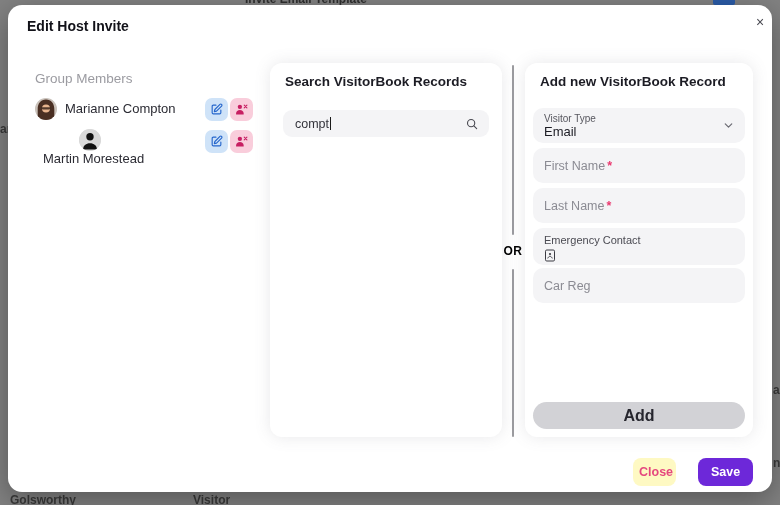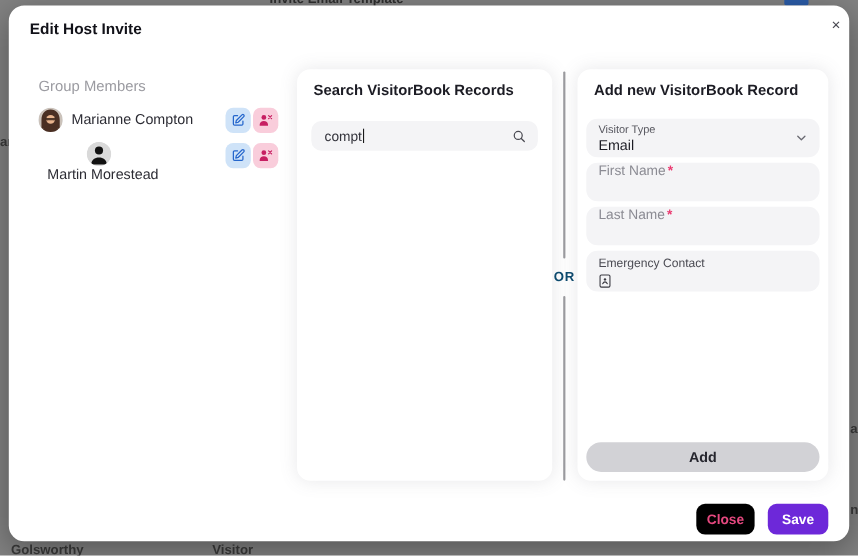--- a/index.html
+++ b/index.html
@@ -61,52 +61,52 @@
   }
   .search-input .q{font-size:12.5px;color:#33333b;}
   .caret{display:inline-block;width:1px;height:13px;background:#1a1a1a;margin-left:1px;}
   .search-input .spacer{flex:1;}
 
   
   .vline{position:absolute;left:504px;width:2px;background:#9b9b9f;border-radius:1px;}
   .vline.top{top:60px;height:170px;}
   .vline.bottom{top:264px;height:168px;}
   .or-label{position:absolute;left:492px;top:239px;width:26px;text-align:center;
-    font-size:12px;font-weight:600;color:#0c4a6e;letter-spacing:.5px;}
+    font-size:12px;font-weight:600;color:#000000;letter-spacing:.5px;}
 
   
   .field{
     position:absolute;left:8px;width:212px;background:#f4f4f6;border-radius:10px;
     box-sizing:border-box;padding:0 11px;cursor:text;
   }
   .f-visitor{top:45px;height:35px;cursor:pointer;}
   .f-first{top:85px;height:35px;}
   .f-last{top:125px;height:35px;}
   .f-emergency{top:165px;height:37px;}
   .f-carreg{top:205px;height:35px;}
   .tiny-label{display:block;font-size:10px;color:#57575f;padding-top:5px;line-height:11px;}
   .field-value{display:block;font-size:13px;color:#1c1c24;line-height:16px;}
-  .ph-line{display:flex;align-items:flex-start;height:100%;font-size:12.5px;color:#8b8b93;}
+  .ph-line{display:flex;align-items:center;height:100%;font-size:12.5px;color:#8b8b93;}
   .req{color:#ea3a70;font-weight:bold;margin-left:2px;}
   .chevron{position:absolute;right:10px;top:11px;}
   .small-label{display:block;font-size:11px;color:#4b4b53;padding-top:6px;line-height:12px;}
   .contact-icon{display:block;margin-top:3px;}
 
   .add-btn{
     position:absolute;left:8px;top:339px;width:212px;height:27px;border:none;border-radius:14px;
-    background:#d2d2d6;color:#26262e;font-size:13px;font-weight:600;cursor:pointer;
+    background:#d2d2d6;color:#26262e;font-size:16px;font-weight:600;cursor:pointer;
     font-family:"Liberation Sans",sans-serif;
   }
 
   
   .btn{
     position:absolute;top:453px;height:28px;border:none;border-radius:8px;
     font-size:12.5px;font-weight:600;cursor:pointer;font-family:"Liberation Sans",sans-serif;
   }
-  .btn.close{left:625px;width:53px;background:#000000;color:#e5487f;}
+  .btn.close{left:625px;width:43px;background:#fef9c3;color:#e5487f;}
   .btn.save{left:690px;width:55px;background:#6d28d9;color:#ffffff;}
 </style>
 </head>
 <body>
 
 <div class="backdrop-text" style="left:245px;top:-8px;color:#2f2f2f;">Invite Email Template</div>
 <div class="bg-blue-sliver"></div>
 <div class="backdrop-text" style="left:0;top:122px;">ar</div>
 <div class="backdrop-text" style="left:773px;top:383px;">ar</div>
 <div class="backdrop-text" style="left:773px;top:456px;">na</div>
@@ -214,19 +214,24 @@
 
     <div class="field f-emergency">
       <span class="small-label">Emergency Contact</span>
       <svg class="contact-icon" width="12" height="13" viewBox="0 0 24 26" fill="none" stroke="#3a3a42" stroke-width="2">
         <rect x="3" y="2" width="18" height="22" rx="2.5"></rect>
         <circle cx="12" cy="10" r="2.2" fill="#3a3a42" stroke="none"></circle>
         <path d="M7.8 18c1.2-2.4 2.8-3.5 4.2-3.5s3 1.1 4.2 3.5" stroke-linecap="round"></path>
       </svg>
     </div>
 
+    <div class="field f-carreg">
+      <span class="ph-line">
+          <span>Car Reg</span>
+        </span>
+    </div>
 
     <button class="add-btn">Add</button>
   </div>
 
   <button class="btn close">Close</button>
   <button class="btn save">Save</button>
 </div>
 
 </body></html>

